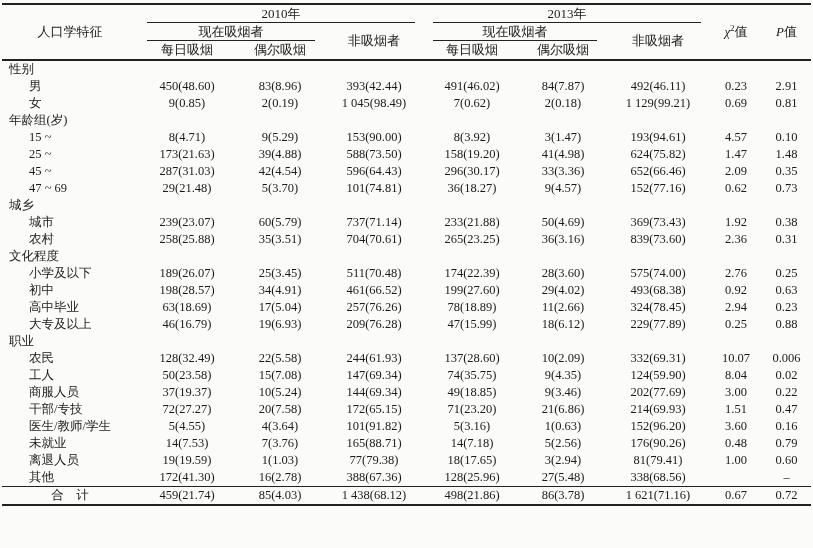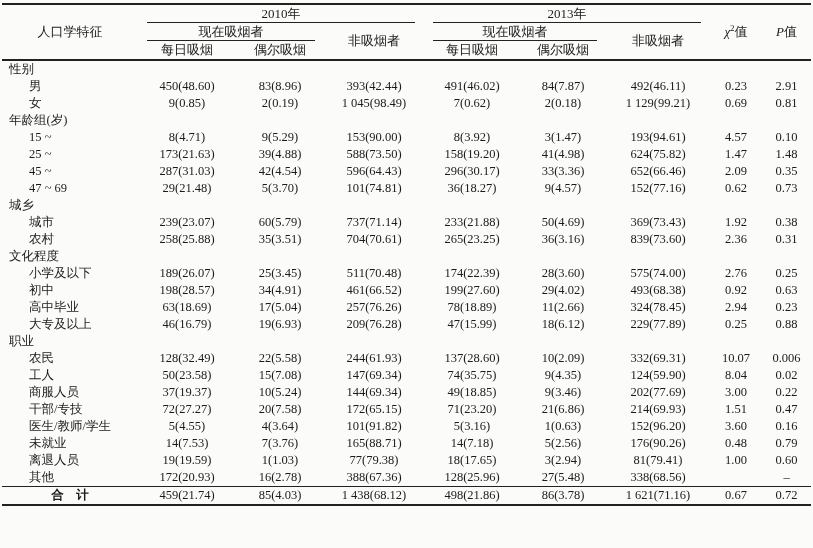--- a/index.html
+++ b/index.html
@@ -46,21 +46,21 @@
     height:17px;
     line-height:17px;
     padding:0;
     white-space:nowrap;
     overflow:hidden;
   }
   td.num{ text-align:center; }
   td.label{ text-align:left; padding-left:27px; }
   tr.section td.label{ padding-left:7px; }
   tr.total{ border-top:1px solid #222; }
-  tr.total td.label{ text-align:center; padding-left:0;font-weight:bold; }
+  tr.total td.label{ text-align:center; padding-left:0; }
 
   .footnote{
     font-size:12.5px;
     line-height:16px;
     padding:7px 0 0 21px;
     white-space:nowrap;
   }
 </style>
 </head>
 <body>
@@ -359,21 +359,21 @@
           <td class="num">1(1.03)</td>
           <td class="num">77(79.38)</td>
           <td class="num">18(17.65)</td>
           <td class="num">3(2.94)</td>
           <td class="num">81(79.41)</td>
           <td class="num">1.00</td>
           <td class="num">0.60</td>
         </tr>
         <tr class="item">
           <td class="label">其他</td>
-          <td class="num">172(20.93)</td>
+          <td class="num">172(41.30)</td>
           <td class="num">16(2.78)</td>
           <td class="num">388(67.36)</td>
           <td class="num">128(25.96)</td>
           <td class="num">27(5.48)</td>
           <td class="num">338(68.56)</td>
           <td class="num"></td>
           <td class="num">–</td>
         </tr>
         <tr class="total">
           <td class="label">合　计</td>

